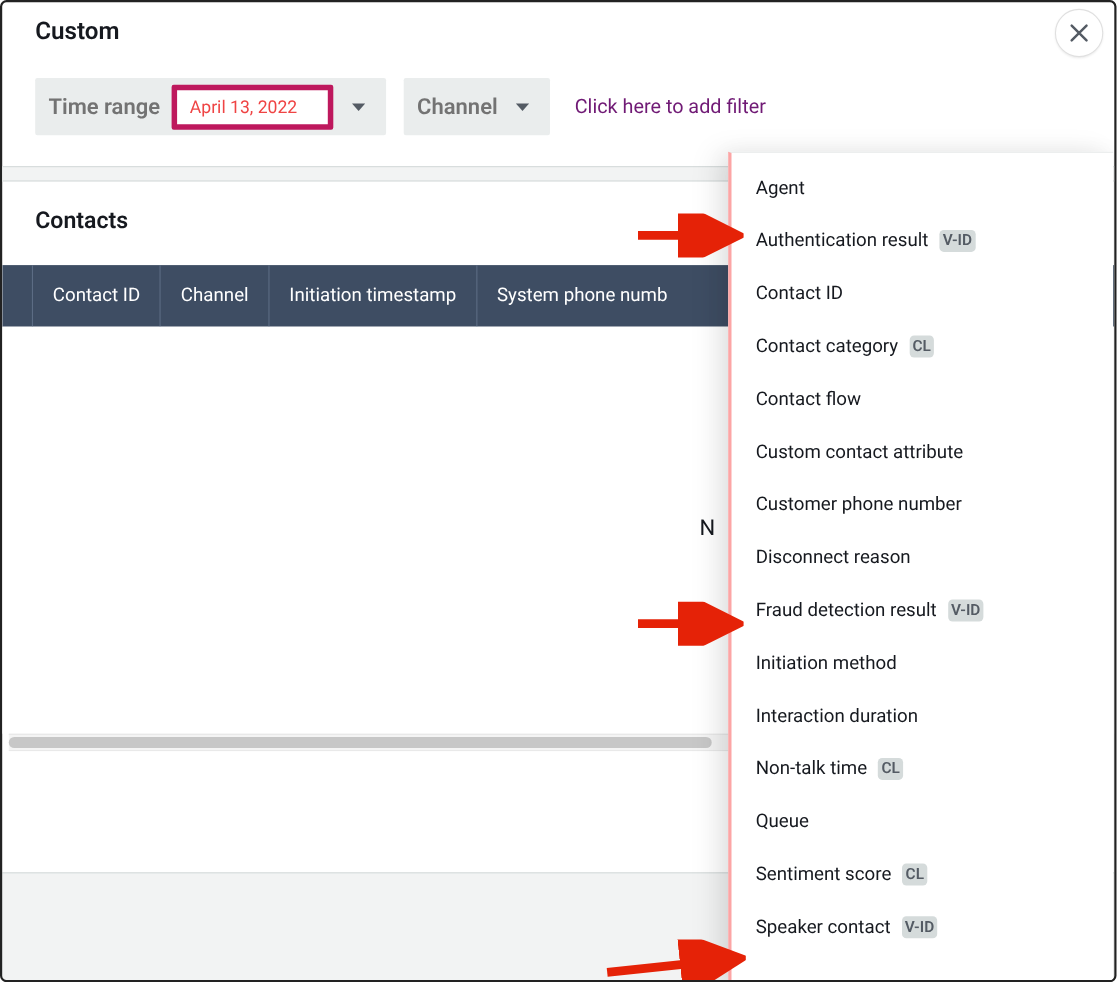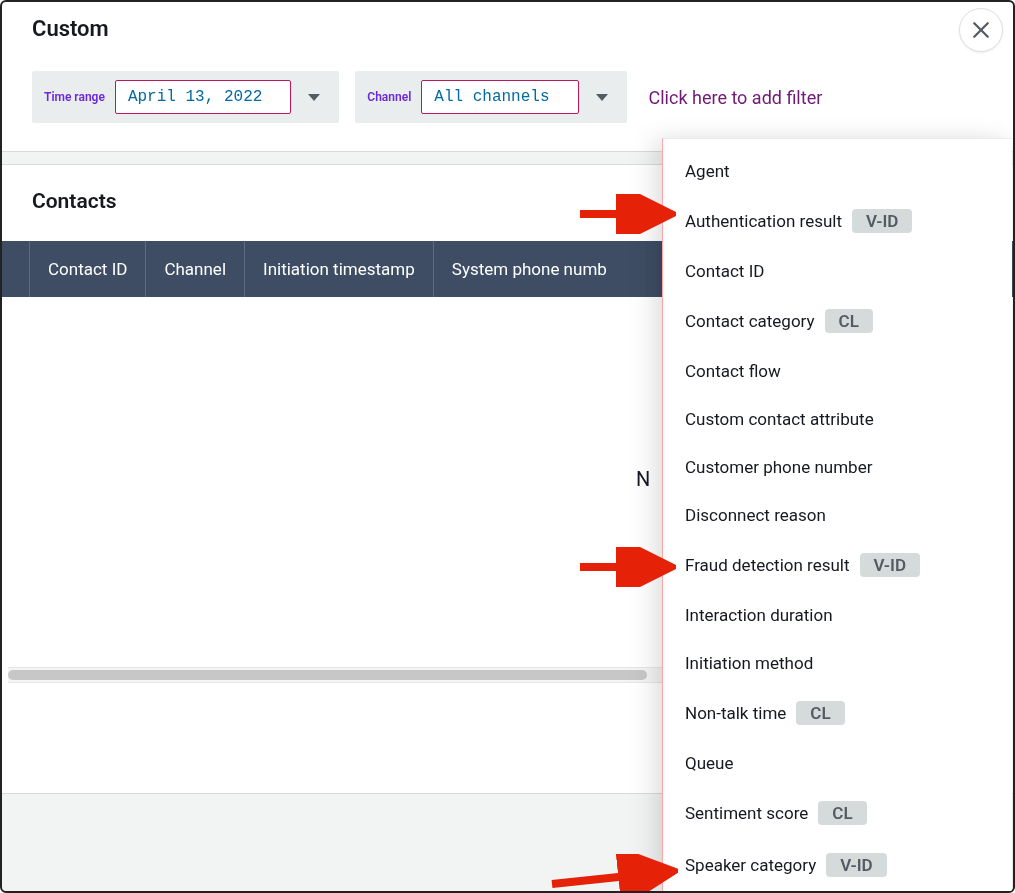--- a/index.html
+++ b/index.html
@@ -33,35 +33,34 @@
       display: flex;
       align-items: center;
       background: #eaeded;
       border-radius: 2px;
       padding: 10px 12px;
       gap: 10px;
       height: 52px;
     }
     .filter-chip .chip-label {
       font-weight: 600;
-      color: #6d28d9;
-      font-size: 12px;
+      color: #737373;
+      font-size: 20px;
     }
     .filter-chip .chip-select {
       display: flex;
       align-items: center;
       background: #fff;
-      border: 1px solid #be185d;
+      border: 5px solid #be185d;
       border-radius: 2px;
       padding: 6px 28px 6px 12px;
       font-size: 16px;
-      color: #0369a1;
+      color: #ef4444;
       position: relative;
       min-height: 34px;
-      font-family: Liberation Mono, monospace;
     }
     .caret-down-box {
       display: flex;
       align-items: center;
       justify-content: center;
       width: 26px;
       cursor: pointer;
     }
     .caret-down {
       width: 0; height: 0;
@@ -155,42 +154,42 @@
 
     
     .dropdown {
       position: absolute;
       top: 136px;
       left: 660px;
       width: 350px;
       background: #fff;
       box-shadow: -12px 0 24px rgba(0,0,0,0.08), 0 4px 20px rgba(0,0,0,0.08);
       border-top: 1px solid #eaeded;
-      border-left: 1px solid #fca5a5;
+      border-left: 3px solid #fca5a5;
       padding-top: 8px;
       height: 756px;
     }
     .dd-item {
       display: flex;
       align-items: center;
       padding: 14px 22px;
       font-size: 17px;
       color: #16191f;
       cursor: pointer;
       gap: 10px;
     }
     .badge {
       display: inline-flex;
       align-items: center;
       justify-content: center;
       background: #d5dbdb;
       color: #545b64;
-      font-size: 17px;
+      font-size: 14px;
       font-weight: 600;
-      padding: 2px 14px;
+      padding: 2px 3px;
       border-radius: 4px;
     }
 
     
     .arrow {
       position: absolute;
       pointer-events: none;
     }
     .arrow svg { display: block; }
 
@@ -221,23 +220,20 @@
       <span class="chip-select">
         <span>April 13, 2022</span>
       </span>
       <span class="caret-down-box">
         <span class="caret-down"></span>
       </span>
     </div>
 
     <div class="filter-chip">
       <span class="chip-label">Channel</span>
-      <span class="chip-select">
-        <span>All channels</span>
-      </span>
       <span class="caret-down-box">
         <span class="caret-down"></span>
       </span>
     </div>
 
     <div class="add-filter-hint">Click here to add filter</div>
   </div>
 </div>
 
 <div class="section-gap"></div>
@@ -289,38 +285,38 @@
       <span>Customer phone number</span>
     </div>
     <div class="dd-item">
       <span>Disconnect reason</span>
     </div>
     <div class="dd-item">
       <span>Fraud detection result</span>
       <span class="badge">V-ID</span>
     </div>
     <div class="dd-item">
+      <span>Initiation method</span>
+    </div>
+    <div class="dd-item">
       <span>Interaction duration</span>
-    </div>
-    <div class="dd-item">
-      <span>Initiation method</span>
     </div>
     <div class="dd-item">
       <span>Non-talk time</span>
       <span class="badge">CL</span>
     </div>
     <div class="dd-item">
       <span>Queue</span>
     </div>
     <div class="dd-item">
       <span>Sentiment score</span>
       <span class="badge">CL</span>
     </div>
     <div class="dd-item">
-      <span>Speaker category</span>
+      <span>Speaker contact</span>
       <span class="badge">V-ID</span>
     </div>
   </div>
 
 <div class="arrow" style="top:192px; left:574px;">
   <svg width="100" height="40">
       <defs>
         <marker id="ah1" markerWidth="8" markerHeight="8" refX="6" refY="4" orient="auto">
           <polygon points="0 0, 8 4, 0 8" fill="#e52207"></polygon>
         </marker>

